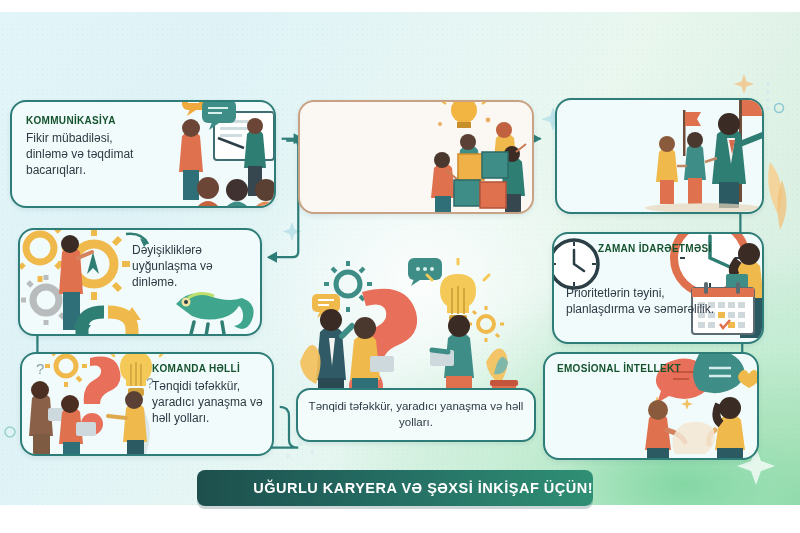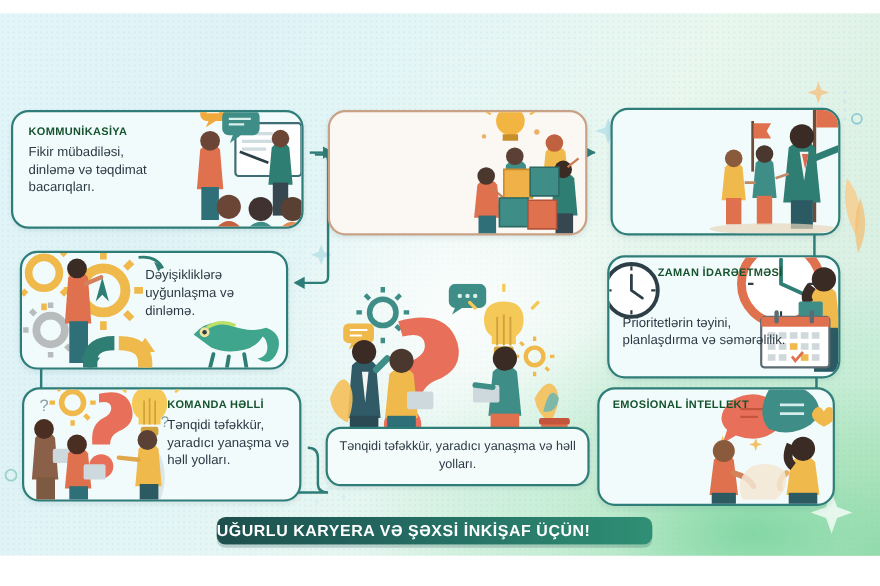--- a/index.html
+++ b/index.html
@@ -53,23 +53,23 @@
   .center-cap{
     position:absolute;left:296px;top:388px;width:216px;z-index:5;
     border:2px solid #2e7d78;border-radius:14px;background:#f4fbfb;
     padding:9px 10px 10px 10px;text-align:center;
     font-size:11.5px;line-height:1.35;color:#2b3a44;
     box-shadow:0 2px 4px rgba(40,90,95,.10);
   }
 
   
   .banner{
-    position:absolute;left:197px;top:470px;width:396px;height:25px;z-index:6;
+    position:absolute;left:197px;top:470px;width:396px;height:36px;z-index:6;
     background:linear-gradient(90deg,#1d4f4d 0%,#246b62 45%,#2f8f74 100%);
-    border-radius:8px;display:flex;align-items:center;justify-content:flex-start;
+    border-radius:8px;display:flex;align-items:center;justify-content:flex-end;
     box-shadow:0 3px 0 rgba(25,70,70,.22);
   }
   .banner span{
     color:#ffffff;font-size:14.5px;font-weight:bold;letter-spacing:.5px;
   }
 
   .deco{position:absolute;pointer-events:none;}
 </style>
 </head>
 <body>

